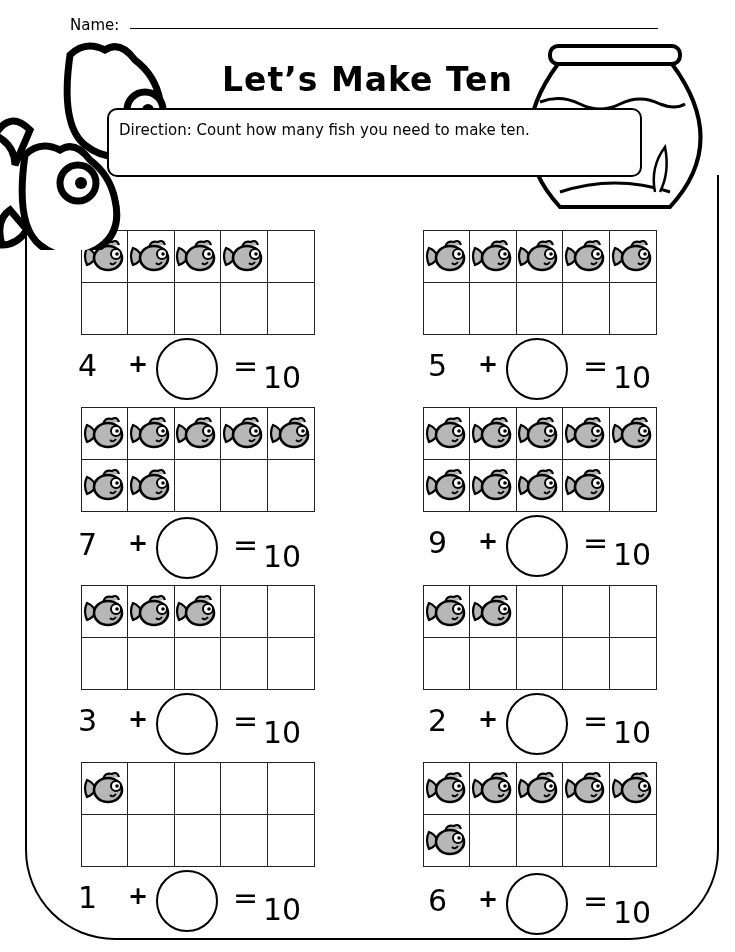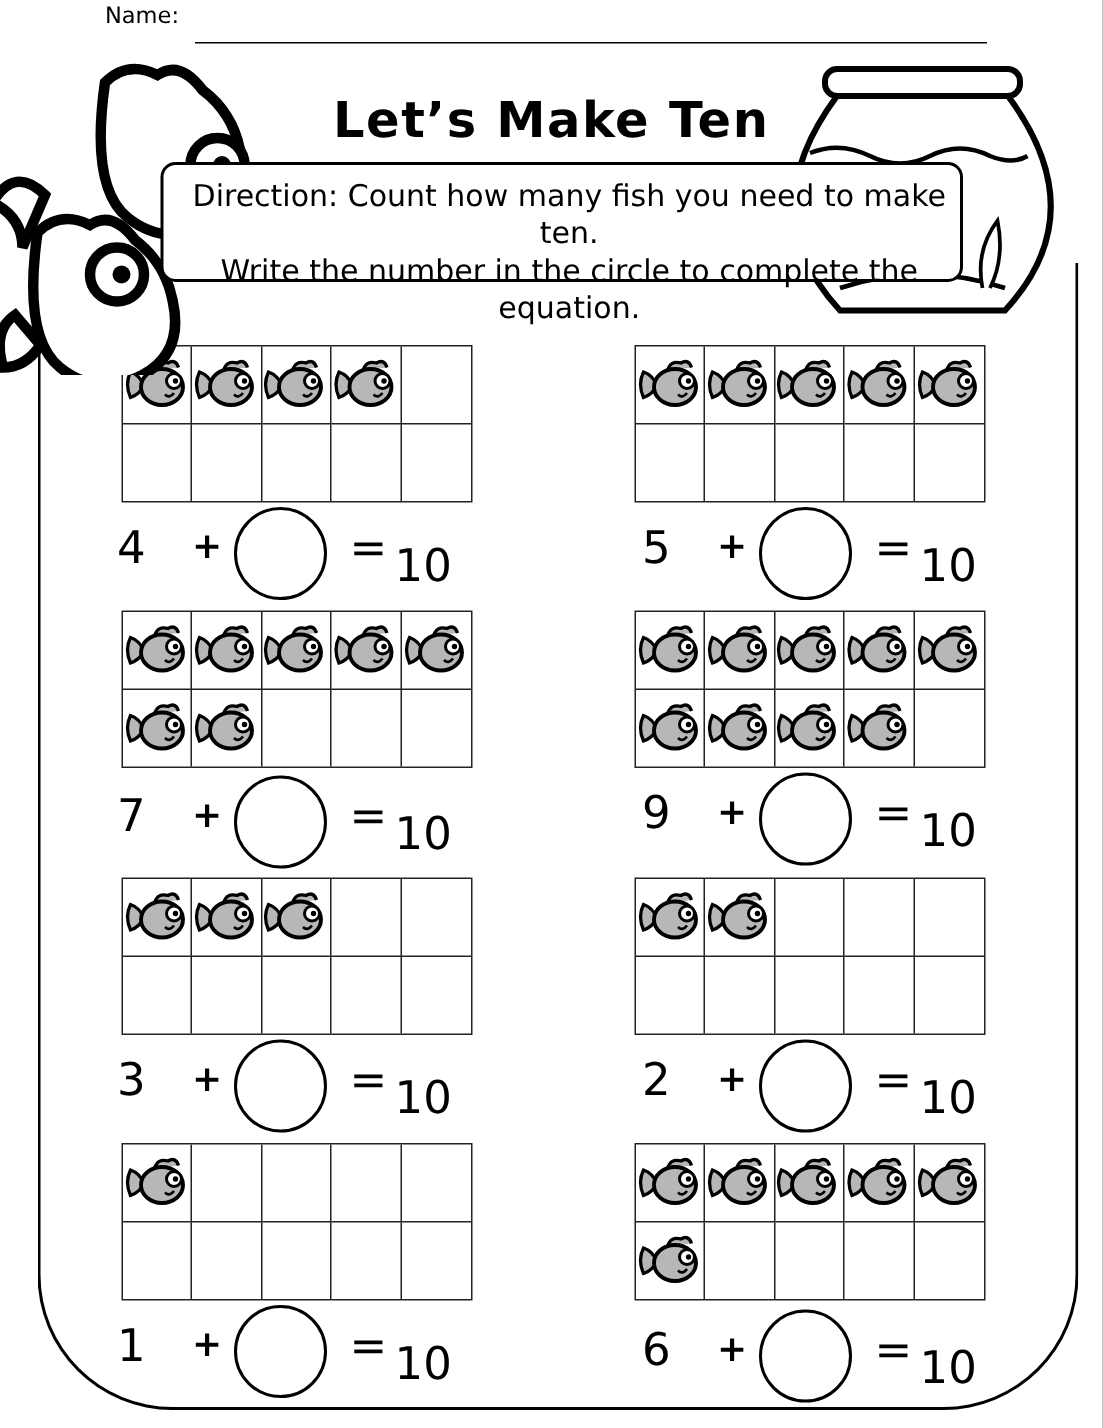--- a/index.html
+++ b/index.html
@@ -1,20 +1,20 @@
 <!DOCTYPE html>
 <html><head>
 <meta charset="utf-8">
 <style>
   html,body{margin:0;padding:0;background:#fff;}
   body{width:735px;height:952px;position:relative;overflow:hidden;font-family:"DejaVu Sans",sans-serif;color:#000;}
-  .name-row{position:absolute;left:70px;top:1px;font-size:15px;}
+  .name-row{position:absolute;left:70px;top:16px;font-size:15px;}
   .name-line{position:absolute;left:130px;top:28px;width:528px;border-bottom:1.5px solid #000;}
   .title{position:absolute;left:0;width:735px;top:60px;text-align:center;font-size:33px;font-weight:bold;letter-spacing:1px;}
-  .direction{position:absolute;left:107px;top:108px;width:535px;height:80px;border:2.5px solid #000;border-radius:10px;background:#fff;font-size:20px;line-height:25px;padding:8px 0 0 10px;box-sizing:border-box;z-index:3;text-align:center;}
+  .direction{position:absolute;left:107px;top:108px;width:535px;height:69px;border:2.5px solid #000;border-radius:10px;background:#fff;font-size:15px;line-height:25px;padding:8px 0 0 10px;box-sizing:border-box;z-index:3;}
   .frame{position:absolute;left:25px;top:175px;width:690px;height:763px;border:2px solid #000;border-top:none;border-radius:0 0 90px 90px;}
   .grid{position:absolute;width:234px;height:105px;display:grid;grid-template-columns:repeat(5,1fr);grid-template-rows:repeat(2,1fr);border:1.5px solid #222;box-sizing:border-box;}
   .cell{border-right:1px solid #222;border-bottom:1px solid #222;display:flex;align-items:center;justify-content:center;}
   .cell:nth-child(5n){border-right:none;}
   .cell:nth-child(n+6){border-bottom:none;}
   .eq{position:absolute;width:260px;height:60px;font-size:30px;}
   .eq .num{position:absolute;left:0;top:10px;}
   .eq .plus{position:absolute;left:50px;top:12px;font-size:24px;font-weight:bold;}
   .eq .circle{position:absolute;left:78px;top:0;width:58px;height:58px;border:2px solid #000;border-radius:50%;}
   .eq .equals{position:absolute;left:155px;top:10px;}
@@ -45,21 +45,20 @@
 <svg style="position:absolute;left:520px;top:42px;z-index:1" width="190" height="170" viewBox="0 0 190 170">
   <rect x="30" y="4" width="130" height="18" rx="8" fill="#fff" stroke="#000" stroke-width="4"></rect>
   <path d="M38 22 Q-20 100 40 165 L150 165 Q210 100 152 22 Z" fill="#fff" stroke="#000" stroke-width="4"></path>
   <path d="M20 60 q20 -8 40 2 q20 10 40 0 q20 -10 40 0 q15 6 25 0" fill="none" stroke="#000" stroke-width="3"></path>
   <path d="M40 150 q55 -18 110 0" fill="none" stroke="#000" stroke-width="3"></path>
   <path d="M135 150 q-5 -25 10 -45 q5 25 -5 45" fill="#fff" stroke="#000" stroke-width="2.5"></path>
 </svg>
 
 <div class="direction">
   <div>Direction: Count how many fish you need to make ten.</div>
-  <div>Write the number in the circle to complete the equation.</div>
 </div>
 
 <div class="frame"></div>
 
 <div id="problems">
     <div class="grid" style="left: 81px; top: 230px;">
       <div class="cell">
         <svg width="44" height="34" viewBox="0 0 44 34">
   <path d="M4 9 q-4 8 0 17 q6 -2 9 -8 q-3 -7 -9 -9z" fill="#b7b7b7" stroke="#000" stroke-width="2.2"></path>
   <path d="M20 8 q2 -7 9 -5 q5 -3 7 3" fill="#b7b7b7" stroke="#000" stroke-width="2.2"></path>

